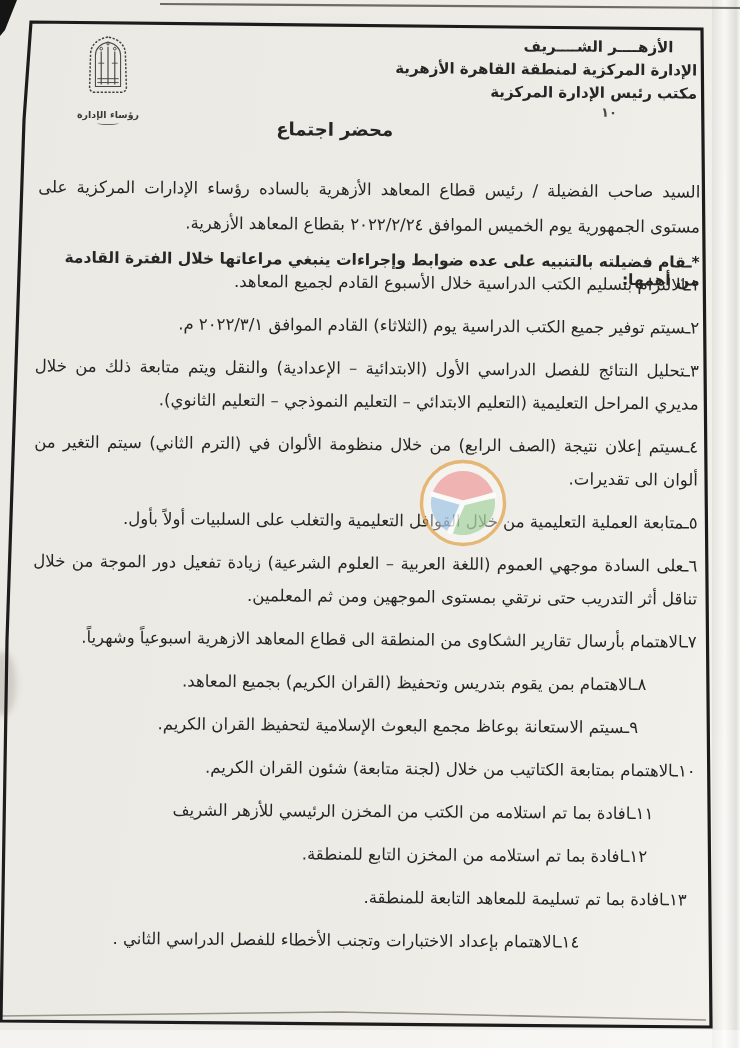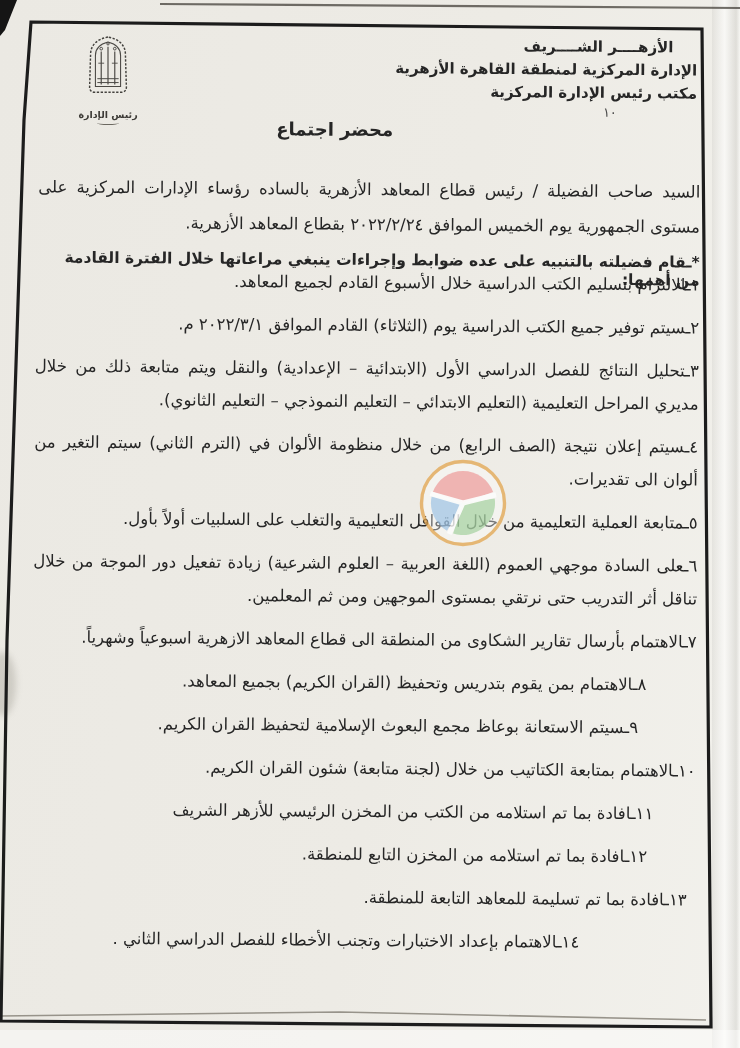--- a/index.html
+++ b/index.html
@@ -14,21 +14,21 @@
   .overlay{position:absolute;left:0;top:0;z-index:4;pointer-events:none;}
   .textlayer{position:absolute;inset:0;z-index:3;direction:rtl;transform:rotate(.45deg);transform-origin:370px 480px;}
   .wm{position:absolute;left:417px;top:457px;z-index:5;opacity:.82;}
   .stamp{position:absolute;left:76px;top:34px;width:64px;z-index:3;text-align:center;}
   .stamp-cap{font-size:9.5px;font-weight:bold;color:#3c3a36;margin-top:1px;letter-spacing:.5px;}
   .stamp-ul{width:22px;height:3px;border-bottom:1.4px solid #6b6860;border-radius:50%;margin:1px auto 0;}
   .hdr{position:absolute;right:46px;top:34px;width:340px;text-align:right;
        font-weight:bold;font-size:15px;line-height:23px;}
   .hdr .h1{padding-left:0;padding-right:24px;display:block;}
   .hdr span{display:block;}
-  .pagemark{position:absolute;right:126px;top:103px;font-size:13px;color:#4a4a4a;}
+  .pagemark{position:absolute;right:126px;top:103px;font-size:13px;color:#4a4a4a;font-weight:bold;}
   .title{position:absolute;left:226px;top:119px;width:212px;text-align:center;
          font-weight:bold;font-size:18px;}
   .intro{position:absolute;right:42px;left:36px;top:155px;font-size:16.5px;
          line-height:35px;text-align:justify;}
   .directive{position:absolute;right:42px;left:36px;top:235px;font-weight:bold;font-size:15.5px;}
   .items{position:absolute;right:42px;left:34px;top:266px;margin:0;padding:0;list-style:none;
          font-size:16.5px;}
   .items li{line-height:33px;margin-bottom:10px;text-align:justify;}
   .items li:nth-child(8){padding-right:50px;}
   .items li:nth-child(9){padding-right:58px;}
@@ -57,21 +57,21 @@
     <svg width="60" height="70" viewBox="0 0 62 72">
       <path d="M31,3 C20,5 13,11 13,21 L12,55 C12,58 14,60 17,60 L45,60 C48,60 50,58 50,55 L49,21 C49,11 42,5 31,3 Z" fill="none" stroke="#44423e" stroke-width="1.5" stroke-dasharray="2.4,1.6"></path>
       <path d="M31,8 C23,10 18,14 18,22 L18,54 L44,54 L44,22 C44,14 39,10 31,8 Z" fill="none" stroke="#4a4844" stroke-width="1.1"></path>
       <path d="M24,18 L24,52 M38,18 L38,52 M31,13 L31,52" stroke="#4a4844" stroke-width="1.2" fill="none"></path>
       <circle cx="24" cy="15" r="1.4" fill="none" stroke="#4a4844" stroke-width="1"></circle>
       <circle cx="38" cy="15" r="1.4" fill="none" stroke="#4a4844" stroke-width="1"></circle>
       <circle cx="31" cy="10" r="1.2" fill="none" stroke="#4a4844" stroke-width="1"></circle>
       <path d="M20,46 L42,46 M20,50 L42,50" stroke="#4a4844" stroke-width="1" fill="none"></path>
       <path d="M21,30 L27,30 M35,30 L41,30" stroke="#4a4844" stroke-width=".9" fill="none"></path>
     </svg>
-    <div class="stamp-cap">رئيس الإدارة</div>
+    <div class="stamp-cap">رؤساء الإدارة</div>
     <div class="stamp-ul"></div>
   </div>
 
   <svg class="wm" width="92" height="92" viewBox="-46 -46 92 92">
     <circle cx="0" cy="0" r="40" fill="#ffffff" opacity="0.45"></circle>
     <path d="M0,0 L-30.1,-10.9 A32,32 0 0 1 30.1,-10.9 Z" fill-opacity="0.85" fill="#ef9a9a"></path>
     <path d="M0,0 L31.7,-4.5 A32,32 0 0 1 -9.9,30.4 Z" fill-opacity="0.85" fill="#a5d2a0"></path>
     <path d="M0,0 L-16,27.7 A32,32 0 0 1 -31.3,-6.7 Z" fill-opacity="0.85" fill="#9dc4e6"></path>
     <path d="M0,0 L-32.7,-9.4 M0,0 L33,-8.2 M0,0 L-13.8,31" stroke="#ffffff" stroke-width="5" opacity="0.95"></path>
     <circle cx="0" cy="0" r="41.5" fill="none" stroke-width="3.4" opacity="0.9" stroke="#e2a44c"></circle>

